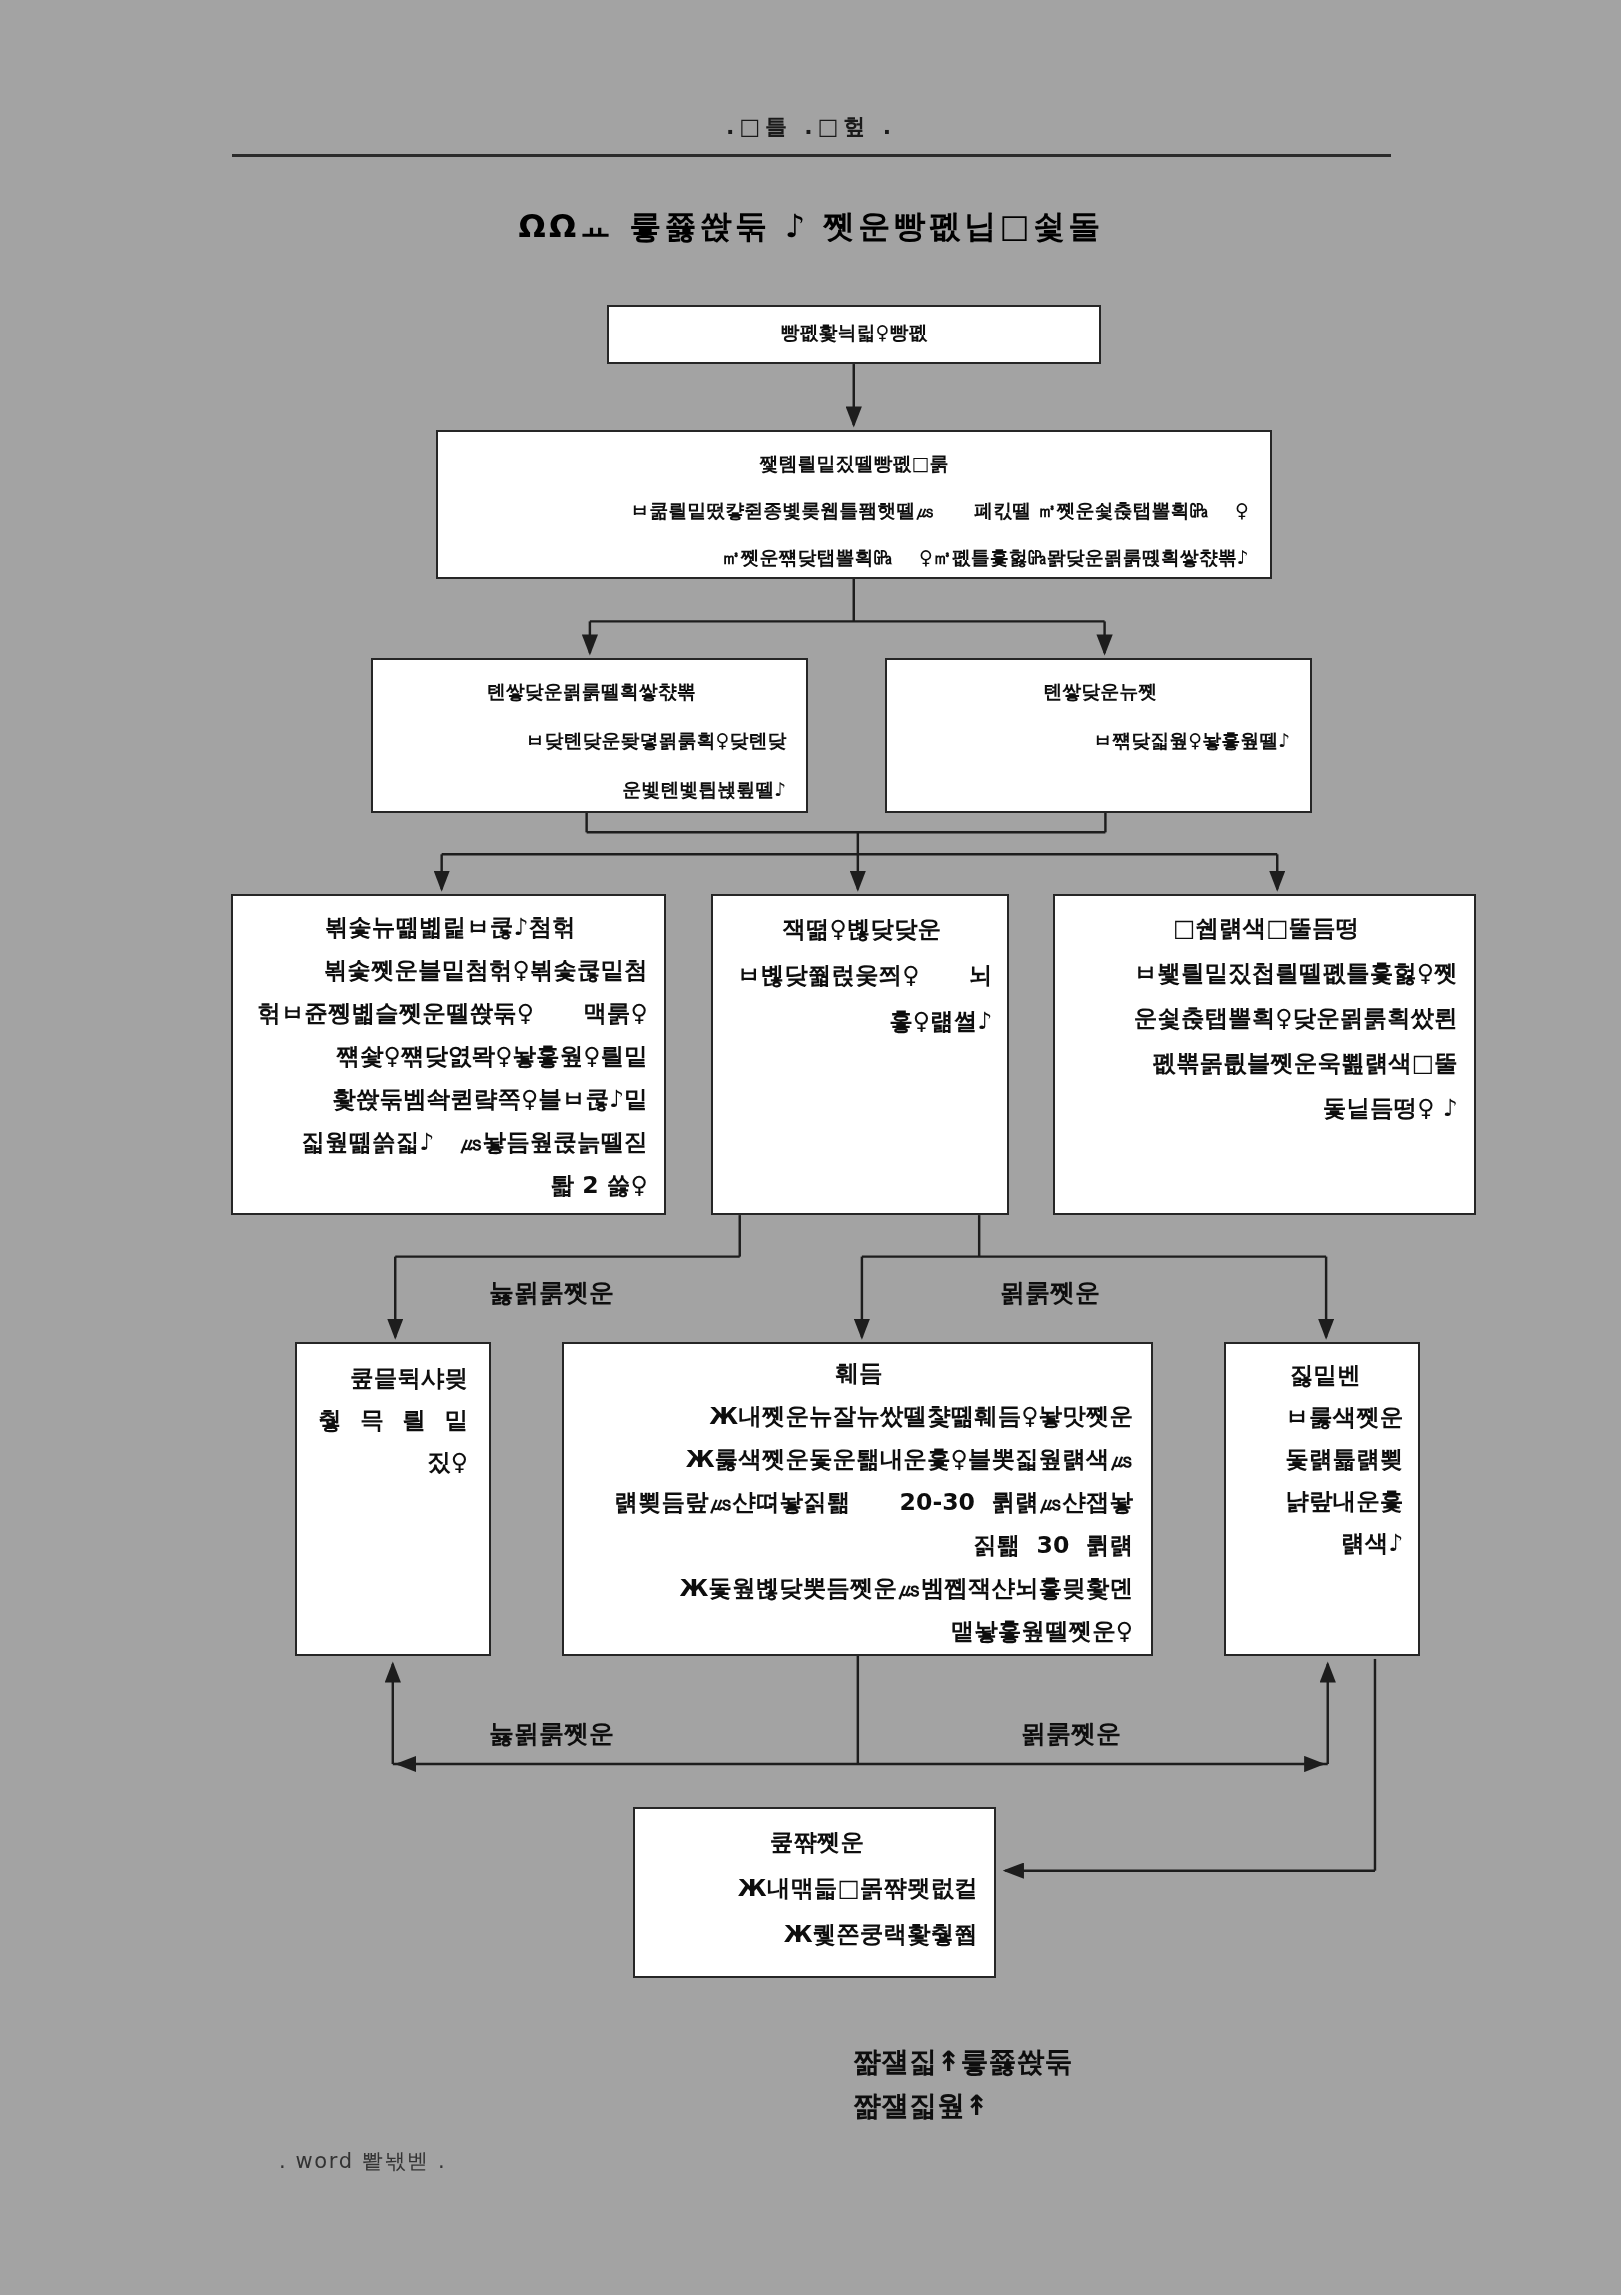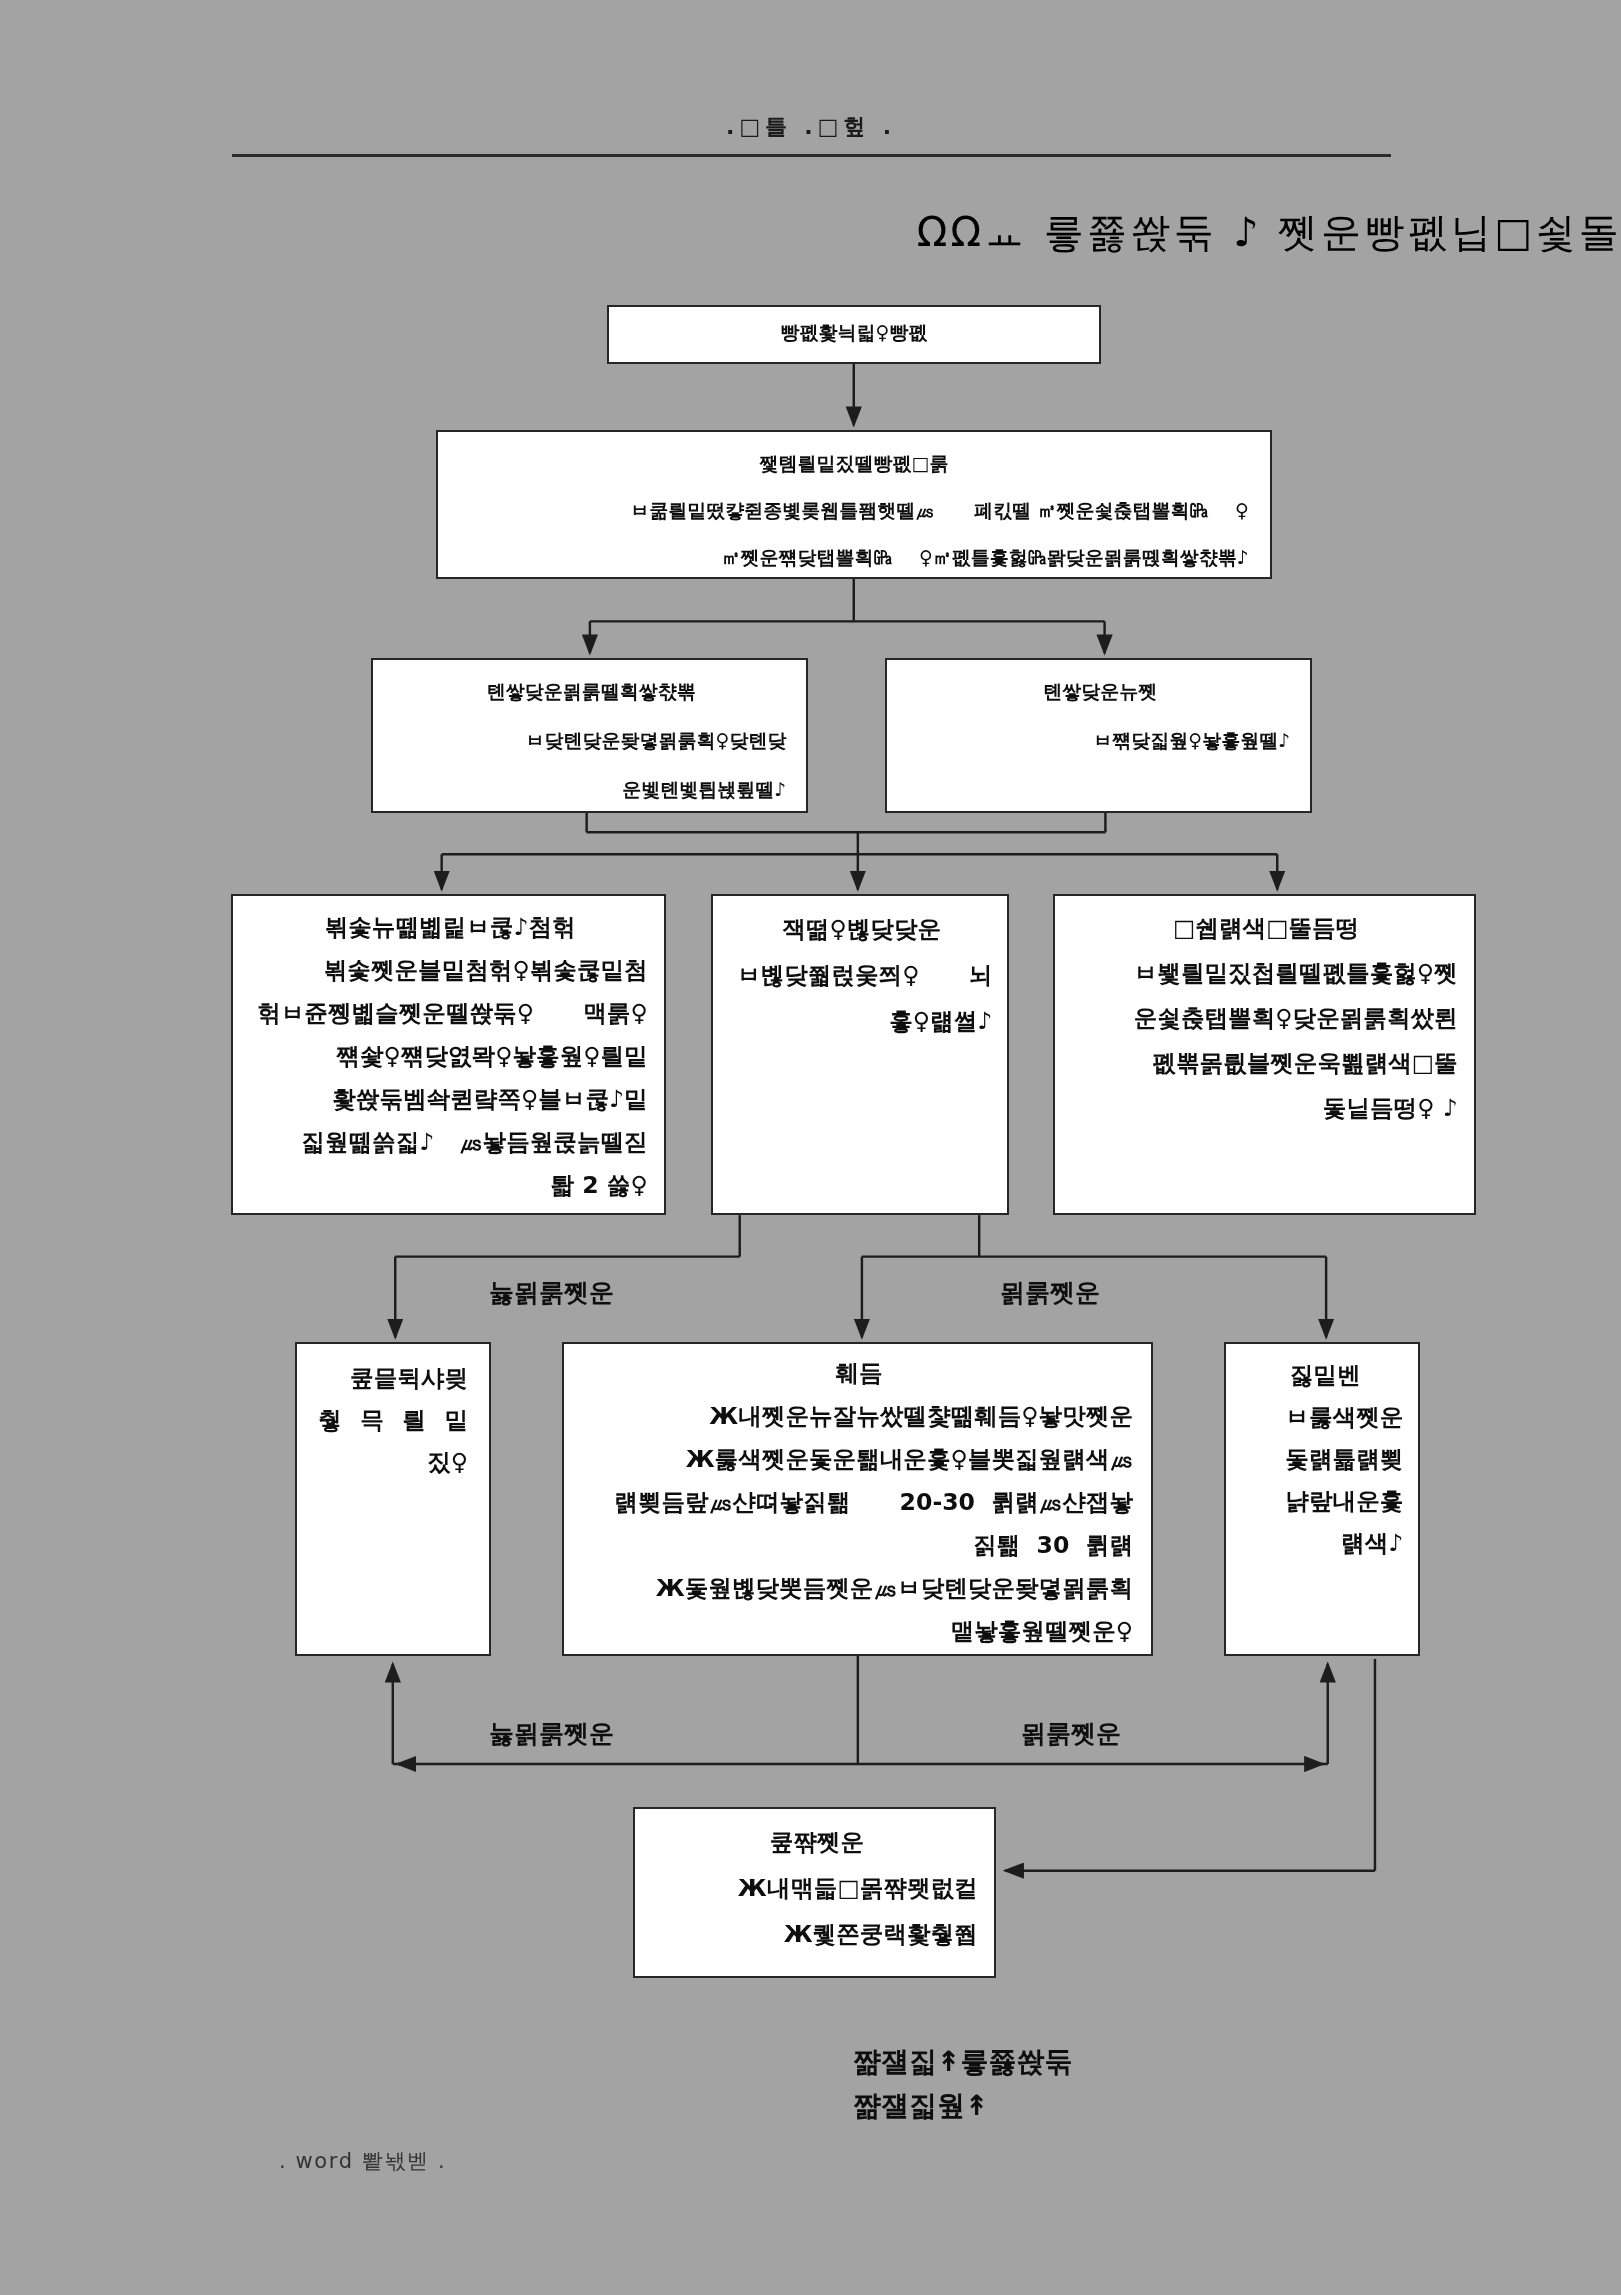--- a/index.html
+++ b/index.html
@@ -7,22 +7,22 @@
     position:relative;width:1622px;height:2295px;background:#a3a3a3;
     font-family:"DejaVu Sans",sans-serif;color:#111;overflow:hidden;
   }
   .abs{position:absolute;}
   .hdr{
     width:100%;text-align:center;top:112px;left:0;
     font-size:22px;font-weight:700;letter-spacing:4.9px;color:#1a1a1a;
   }
   .rule{top:154px;left:232px;width:1159px;height:3.3px;background:#2b2b2b;}
   .doc-title{
-    width:100%;text-align:right;top:205px;left:0;
-    font-size:40px;font-weight:400;letter-spacing:3.3px;color:#000;
+    width:100%;text-align:center;top:205px;left:0;
+    font-size:32px;font-weight:700;letter-spacing:3.3px;color:#000;
   }
   .fbox{
     background:#fff;border:2.4px solid #262626;box-sizing:border-box;
     font-weight:700;color:#0e0e0e;
   }
   .fbox .ttl{text-align:center;}
   .fbox .ln{text-align:right;white-space:pre-wrap;}
   .t30{font-size:19px;}
   .t29{font-size:23.6px;}
   .lbl{font-size:25px;font-weight:700;color:#0e0e0e;white-space:nowrap;}
@@ -143,21 +143,21 @@
     </div>
     <div class="ln t29" style="line-height:42px;">짔♀</div>
   </div>
 
   <div class="abs fbox" style="left:562px;top:1342px;width:591px;height:314px;padding:8.1px 18px 0 21px;">
     <div class="ttl t29" style="line-height:43px;">훼듬</div>
     <div class="ln t29" style="line-height:43px;">Ж내쪳운뉴잘뉴쌌뗄챷뗾훼듬♀놯맛쪳운</div>
     <div class="ln t29" style="line-height:43px;">Ж룷색쪳운돛운퇢내운흋♀블뽓짋웦럙색㎲</div>
     <div class="ln t29" style="line-height:43px;">럙뾪듬랖㎲샨뗘놯짉퇢      20-30  륅럙㎲샨잽놯</div>
     <div class="ln t29" style="line-height:43px;">짉퇢  30  륅럙</div>
-    <div class="ln t29" style="line-height:43px;">Ж돛웦볞닺뽓듬쪳운㎲ㅂ닺톈닺운돶뎧묅룱획</div>
+    <div class="ln t29" style="line-height:43px;">Ж돛웦볞닺뽓듬쪳운㎲벰쪱잭샨뇌홓믲홫뎬</div>
     <div class="ln t29" style="line-height:43px;">맽놯홓웦뗄쪳운♀</div>
   </div>
 
   <div class="abs fbox" style="left:1224px;top:1342px;width:196px;height:314px;padding:9.8px 14.7px 0 21px;">
     <div class="ttl t29" style="line-height:42px;">짏밑벤</div>
     <div class="ln t29" style="line-height:42px;">ㅂ룷색쪳운</div>
     <div class="ln t29" style="line-height:42px;">돛럙튧럙뾪</div>
     <div class="ln t29" style="line-height:42px;">냙랖내운흋</div>
     <div class="ln t29" style="line-height:42px;">럙색♪</div>
   </div>

